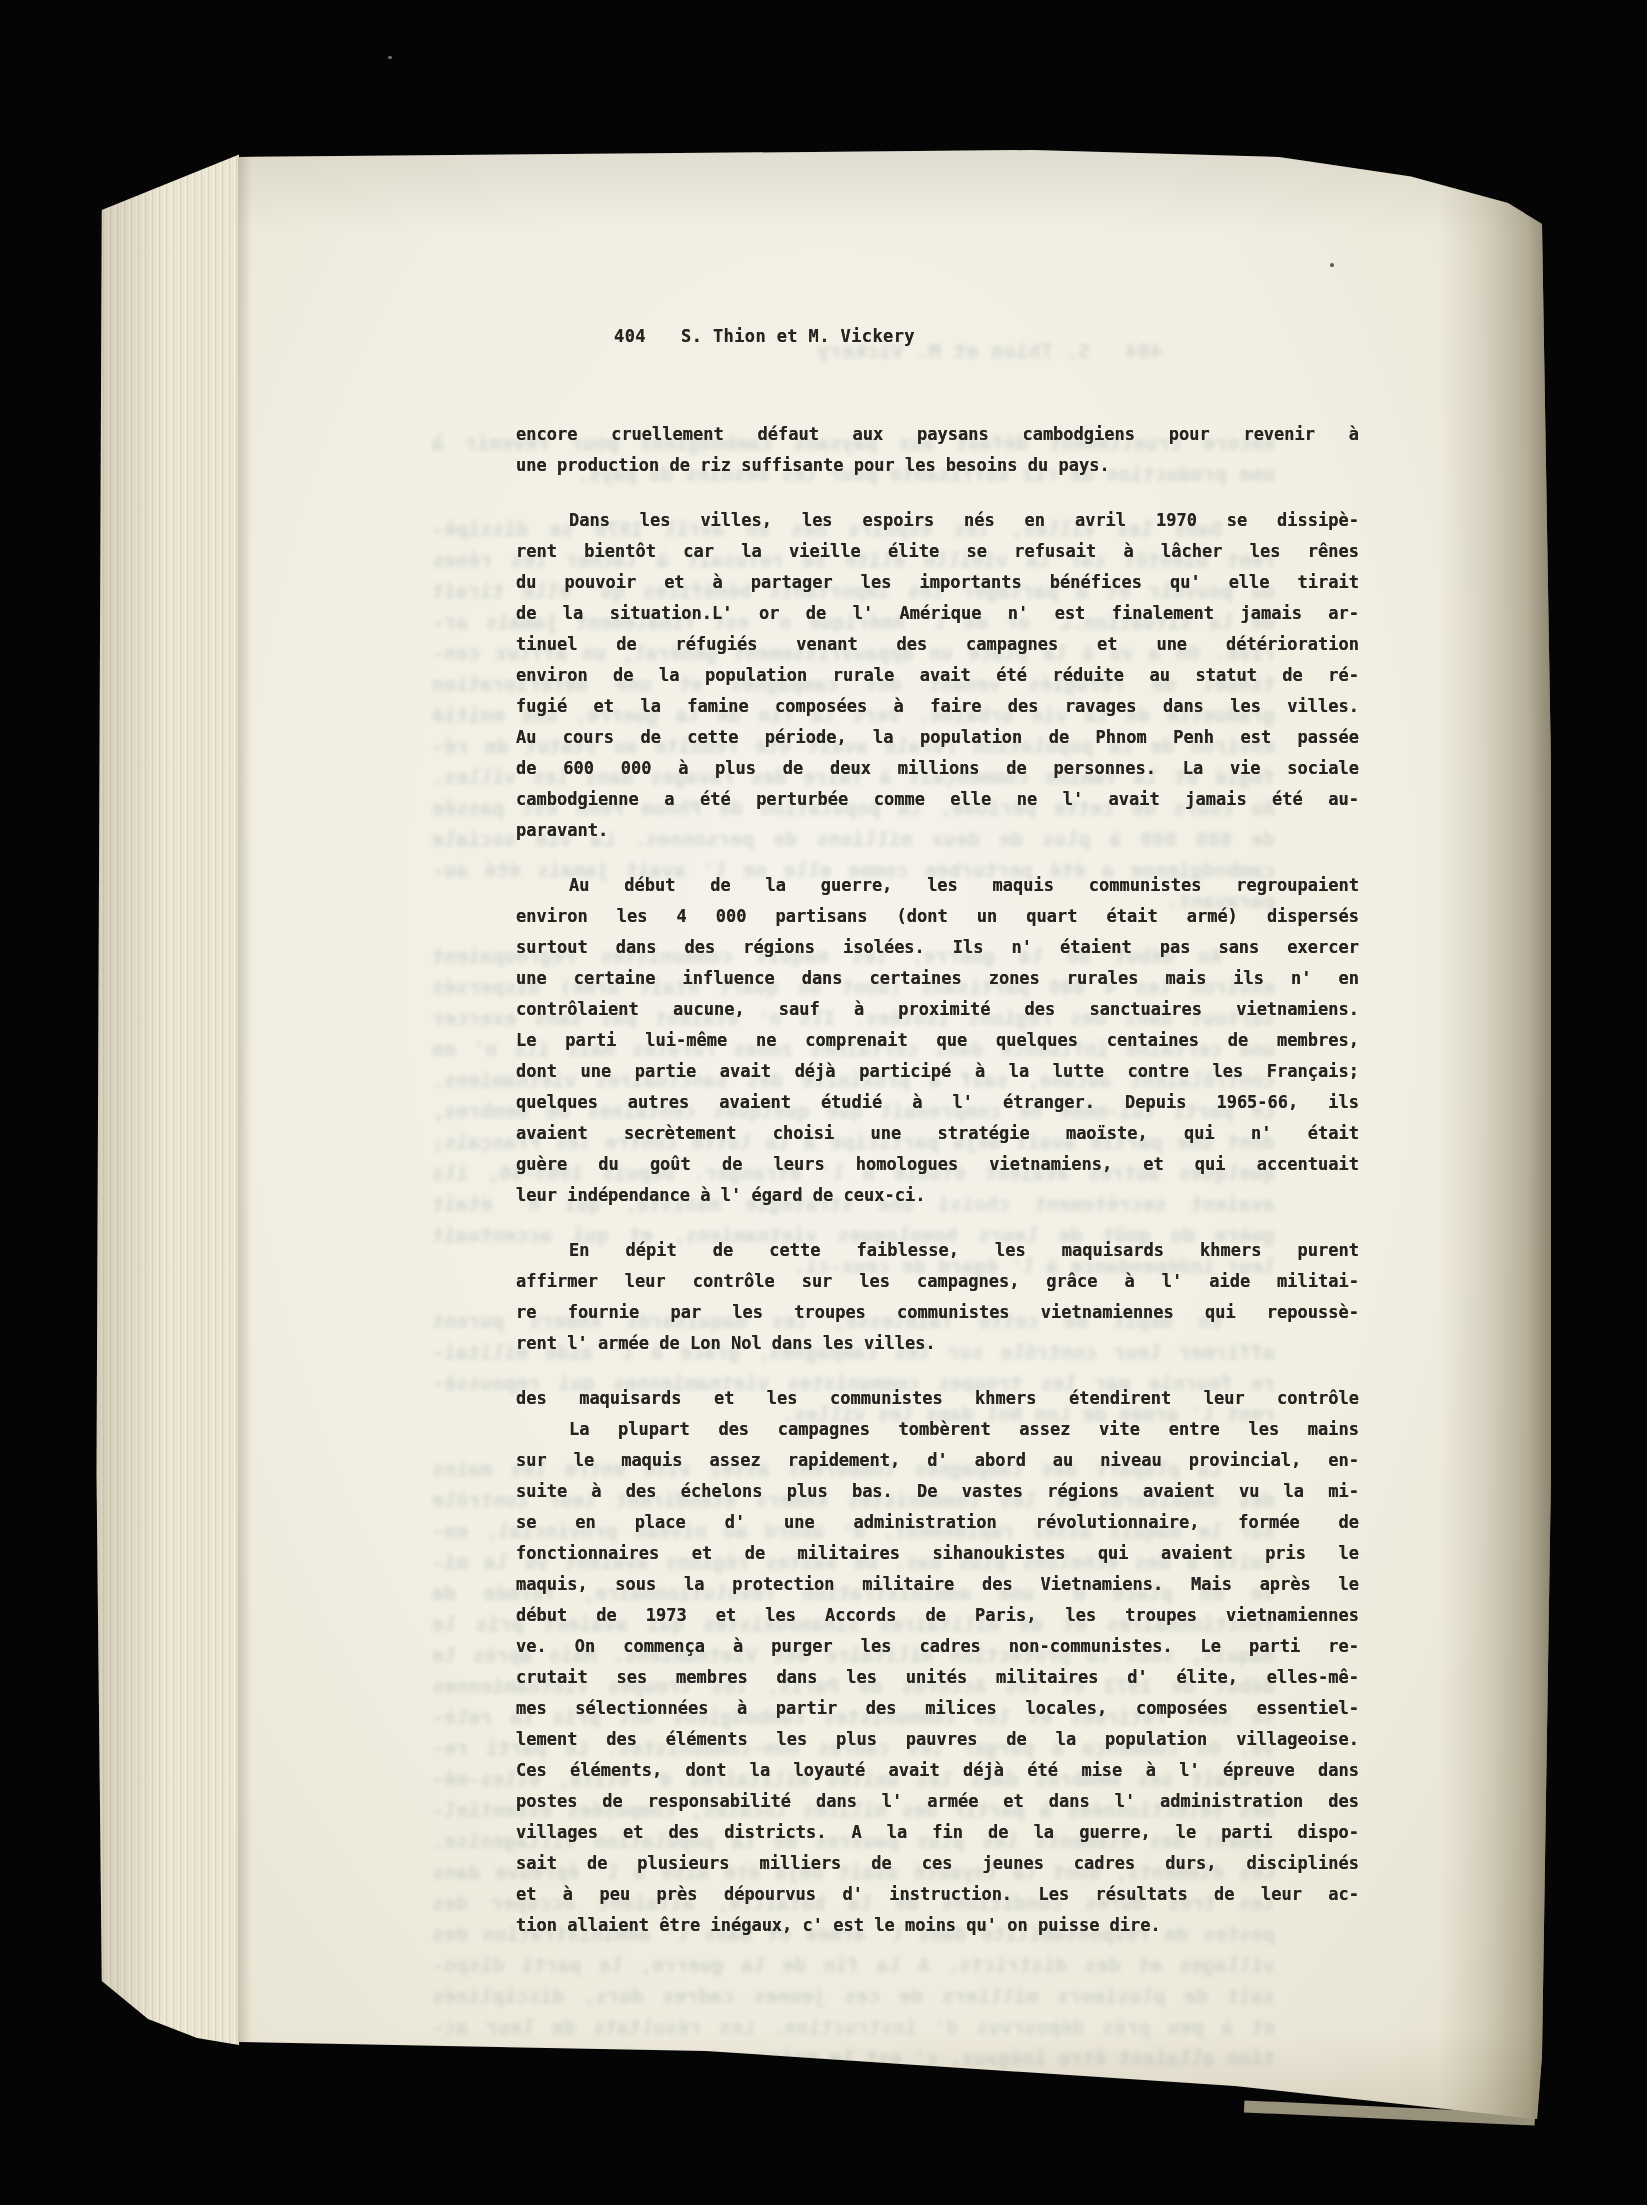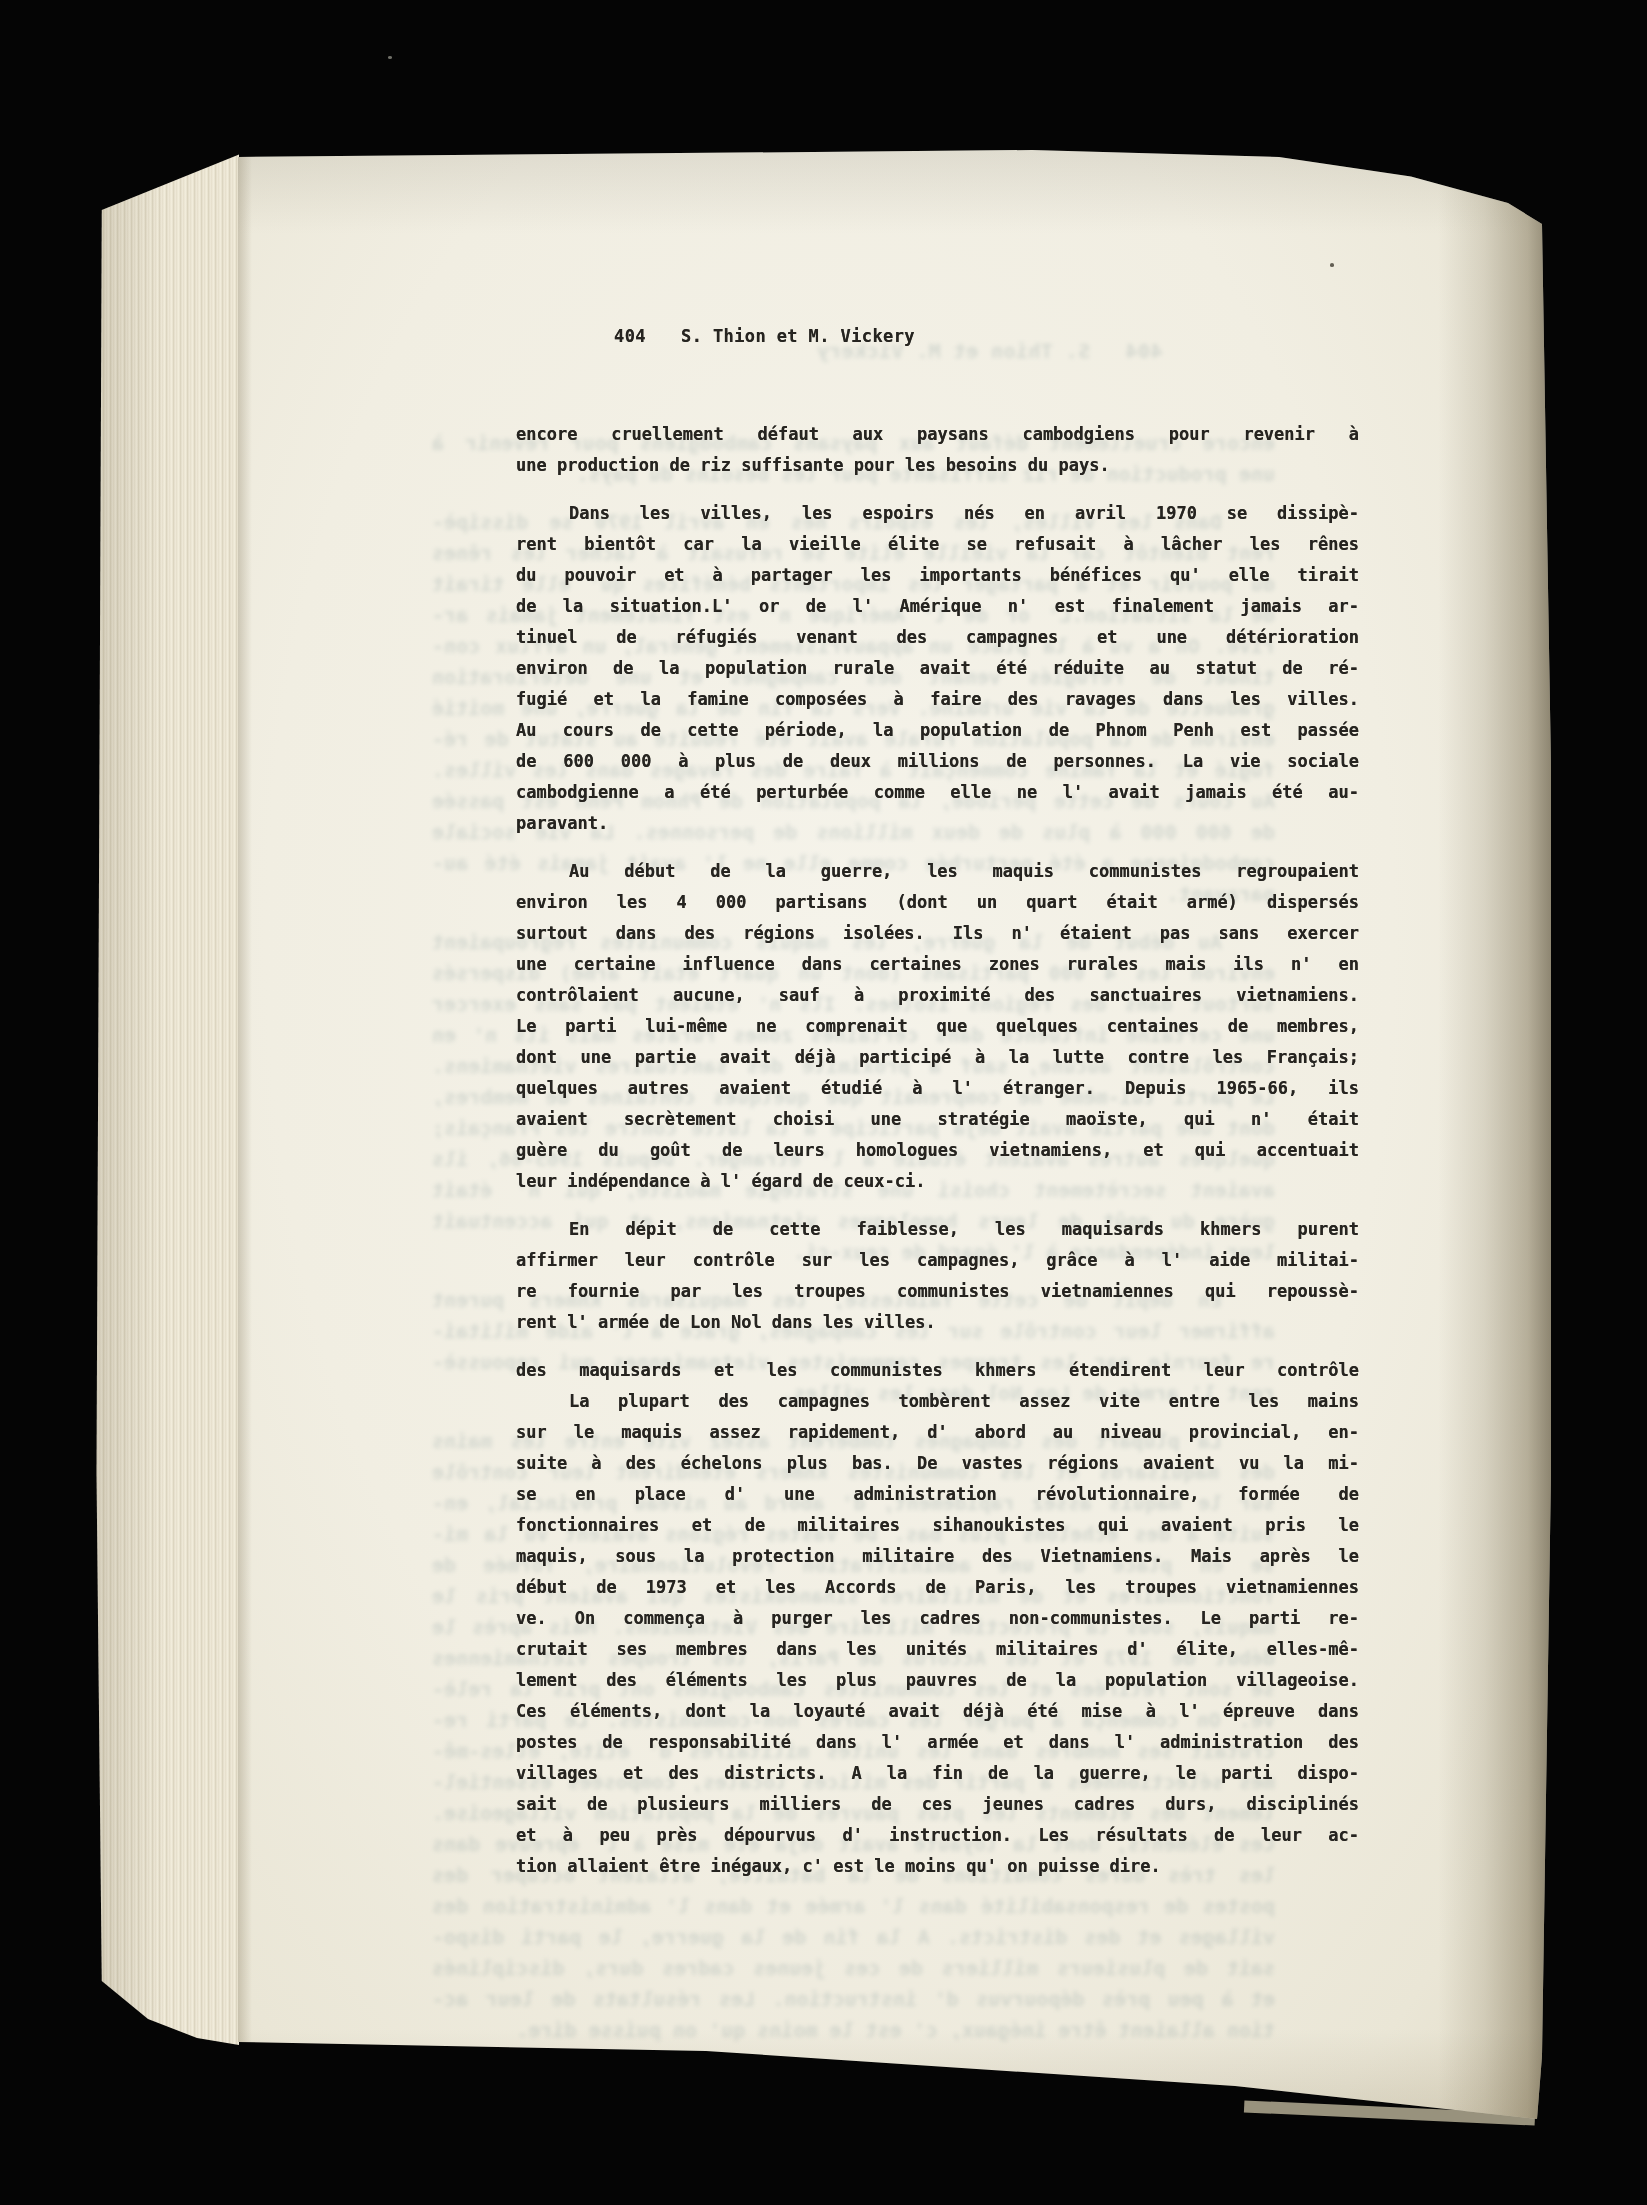--- a/index.html
+++ b/index.html
@@ -50,21 +50,21 @@
   
   .text-layer{
     position:absolute;inset:0;
     color:#262420;font-weight:bold;font-size:17px;
     text-shadow:0 0 0.5px rgba(42,40,35,.75);
     z-index:3;
   }
   .header{position:absolute;left:291px;top:156px;letter-spacing:0.4px;white-space:pre;}
   .running-title{margin-left:35px;}
   .body{position:absolute;left:278px;top:269px;width:843px;}
-  .para + .para{margin-top:17px;}
+  .para + .para{margin-top:24px;}
   .line{
     height:31px;line-height:31px;
     text-align:justify;text-align-last:justify;
     overflow:visible;white-space:normal;
   }
   .line.last{text-align-last:left;}
   .para.indent .line.first{padding-left:53px;}
 
   
   .ghost-layer{
@@ -210,20 +210,21 @@
             <div class="line">des maquisards et les communistes khmers étendirent leur contrôle</div>
             <div class="line first">La plupart des campagnes tombèrent assez vite entre les mains</div>
             <div class="line">sur le maquis assez rapidement, d' abord au niveau provincial, en-</div>
             <div class="line">suite à des échelons plus bas. De vastes régions avaient vu la mi-</div>
             <div class="line">se en place d' une administration révolutionnaire, formée de</div>
             <div class="line">fonctionnaires et de militaires sihanoukistes qui avaient pris le</div>
             <div class="line">maquis, sous la protection militaire des Vietnamiens. Mais après le</div>
             <div class="line">début de 1973 et les Accords de Paris, les troupes vietnamiennes</div>
             <div class="line">ve. On commença à purger les cadres non-communistes. Le parti re-</div>
             <div class="line">crutait ses membres dans les unités militaires d' élite, elles-mê-</div>
+            <div class="line">mes sélectionnées à partir des milices locales, composées essentiel-</div>
             <div class="line">lement des éléments les plus pauvres de la population villageoise.</div>
             <div class="line">Ces éléments, dont la loyauté avait déjà été mise à l' épreuve dans</div>
             <div class="line">postes de responsabilité dans l' armée et dans l' administration des</div>
             <div class="line">villages et des districts. A la fin de la guerre, le parti dispo-</div>
             <div class="line">sait de plusieurs milliers de ces jeunes cadres durs, disciplinés</div>
             <div class="line">et à peu près dépourvus d' instruction. Les résultats de leur ac-</div>
             <div class="line last">tion allaient être inégaux, c' est le moins qu' on puisse dire.</div>
           </div>
         </div>
     </div>

